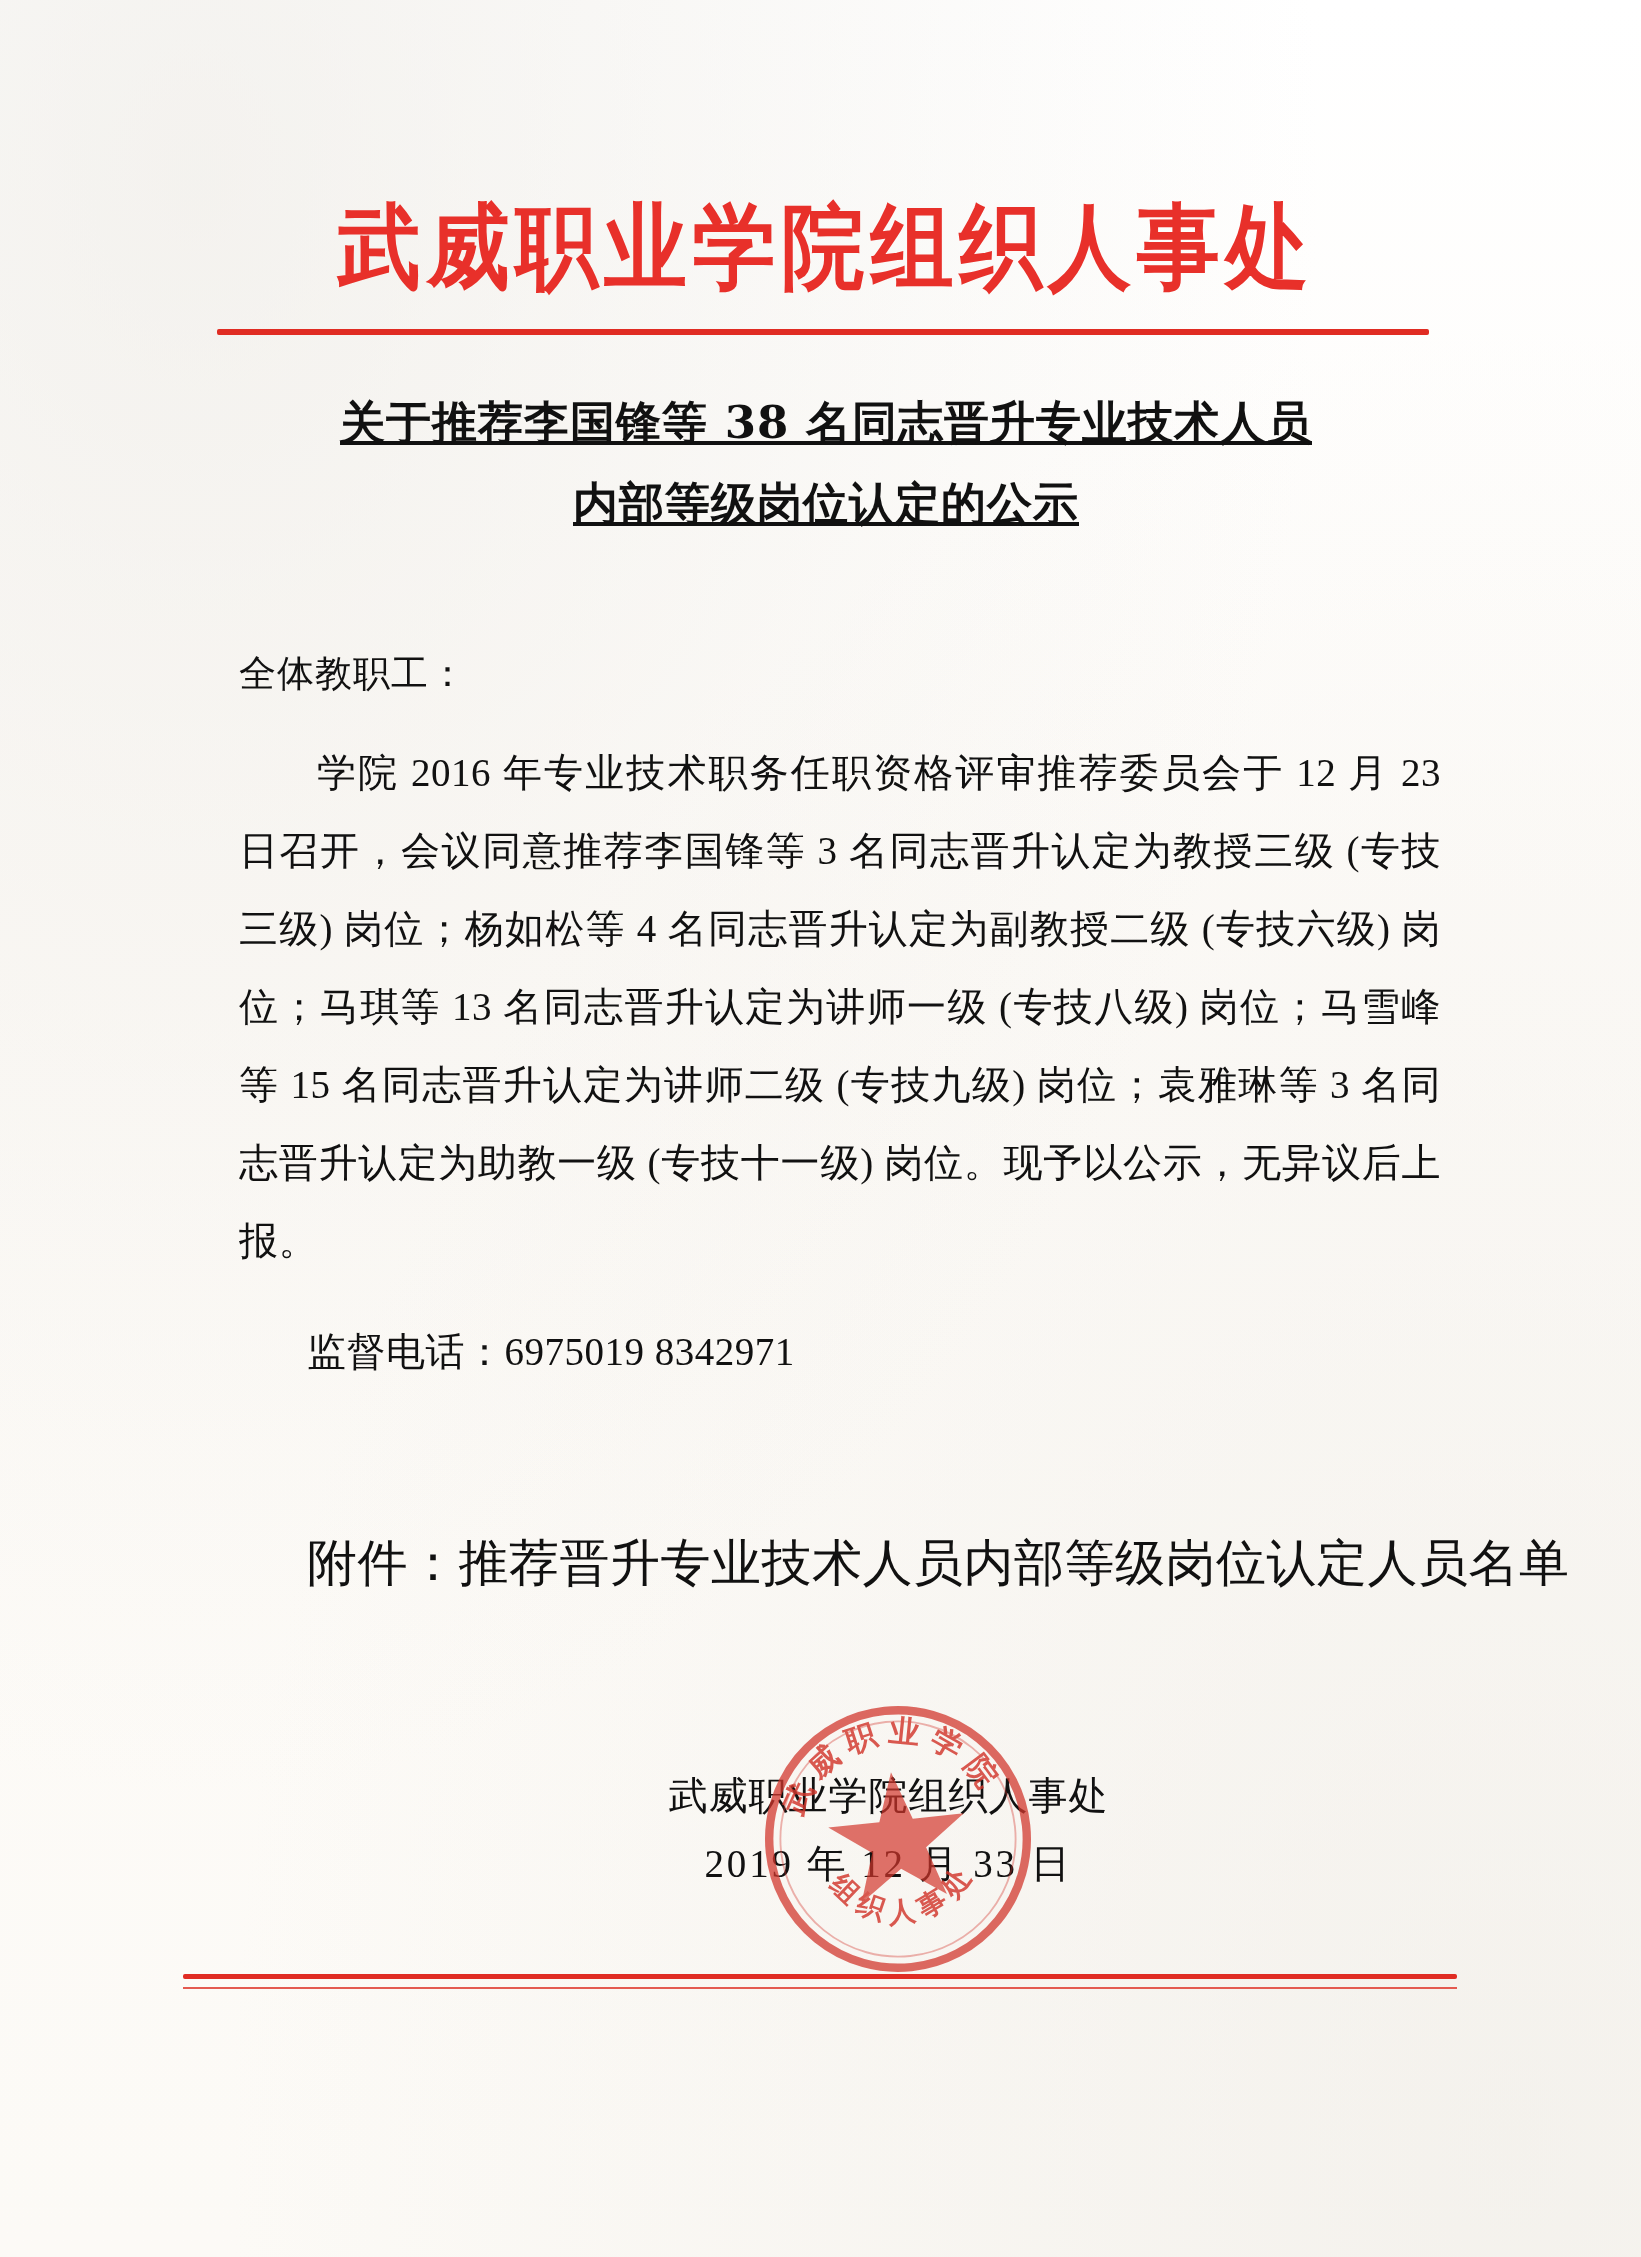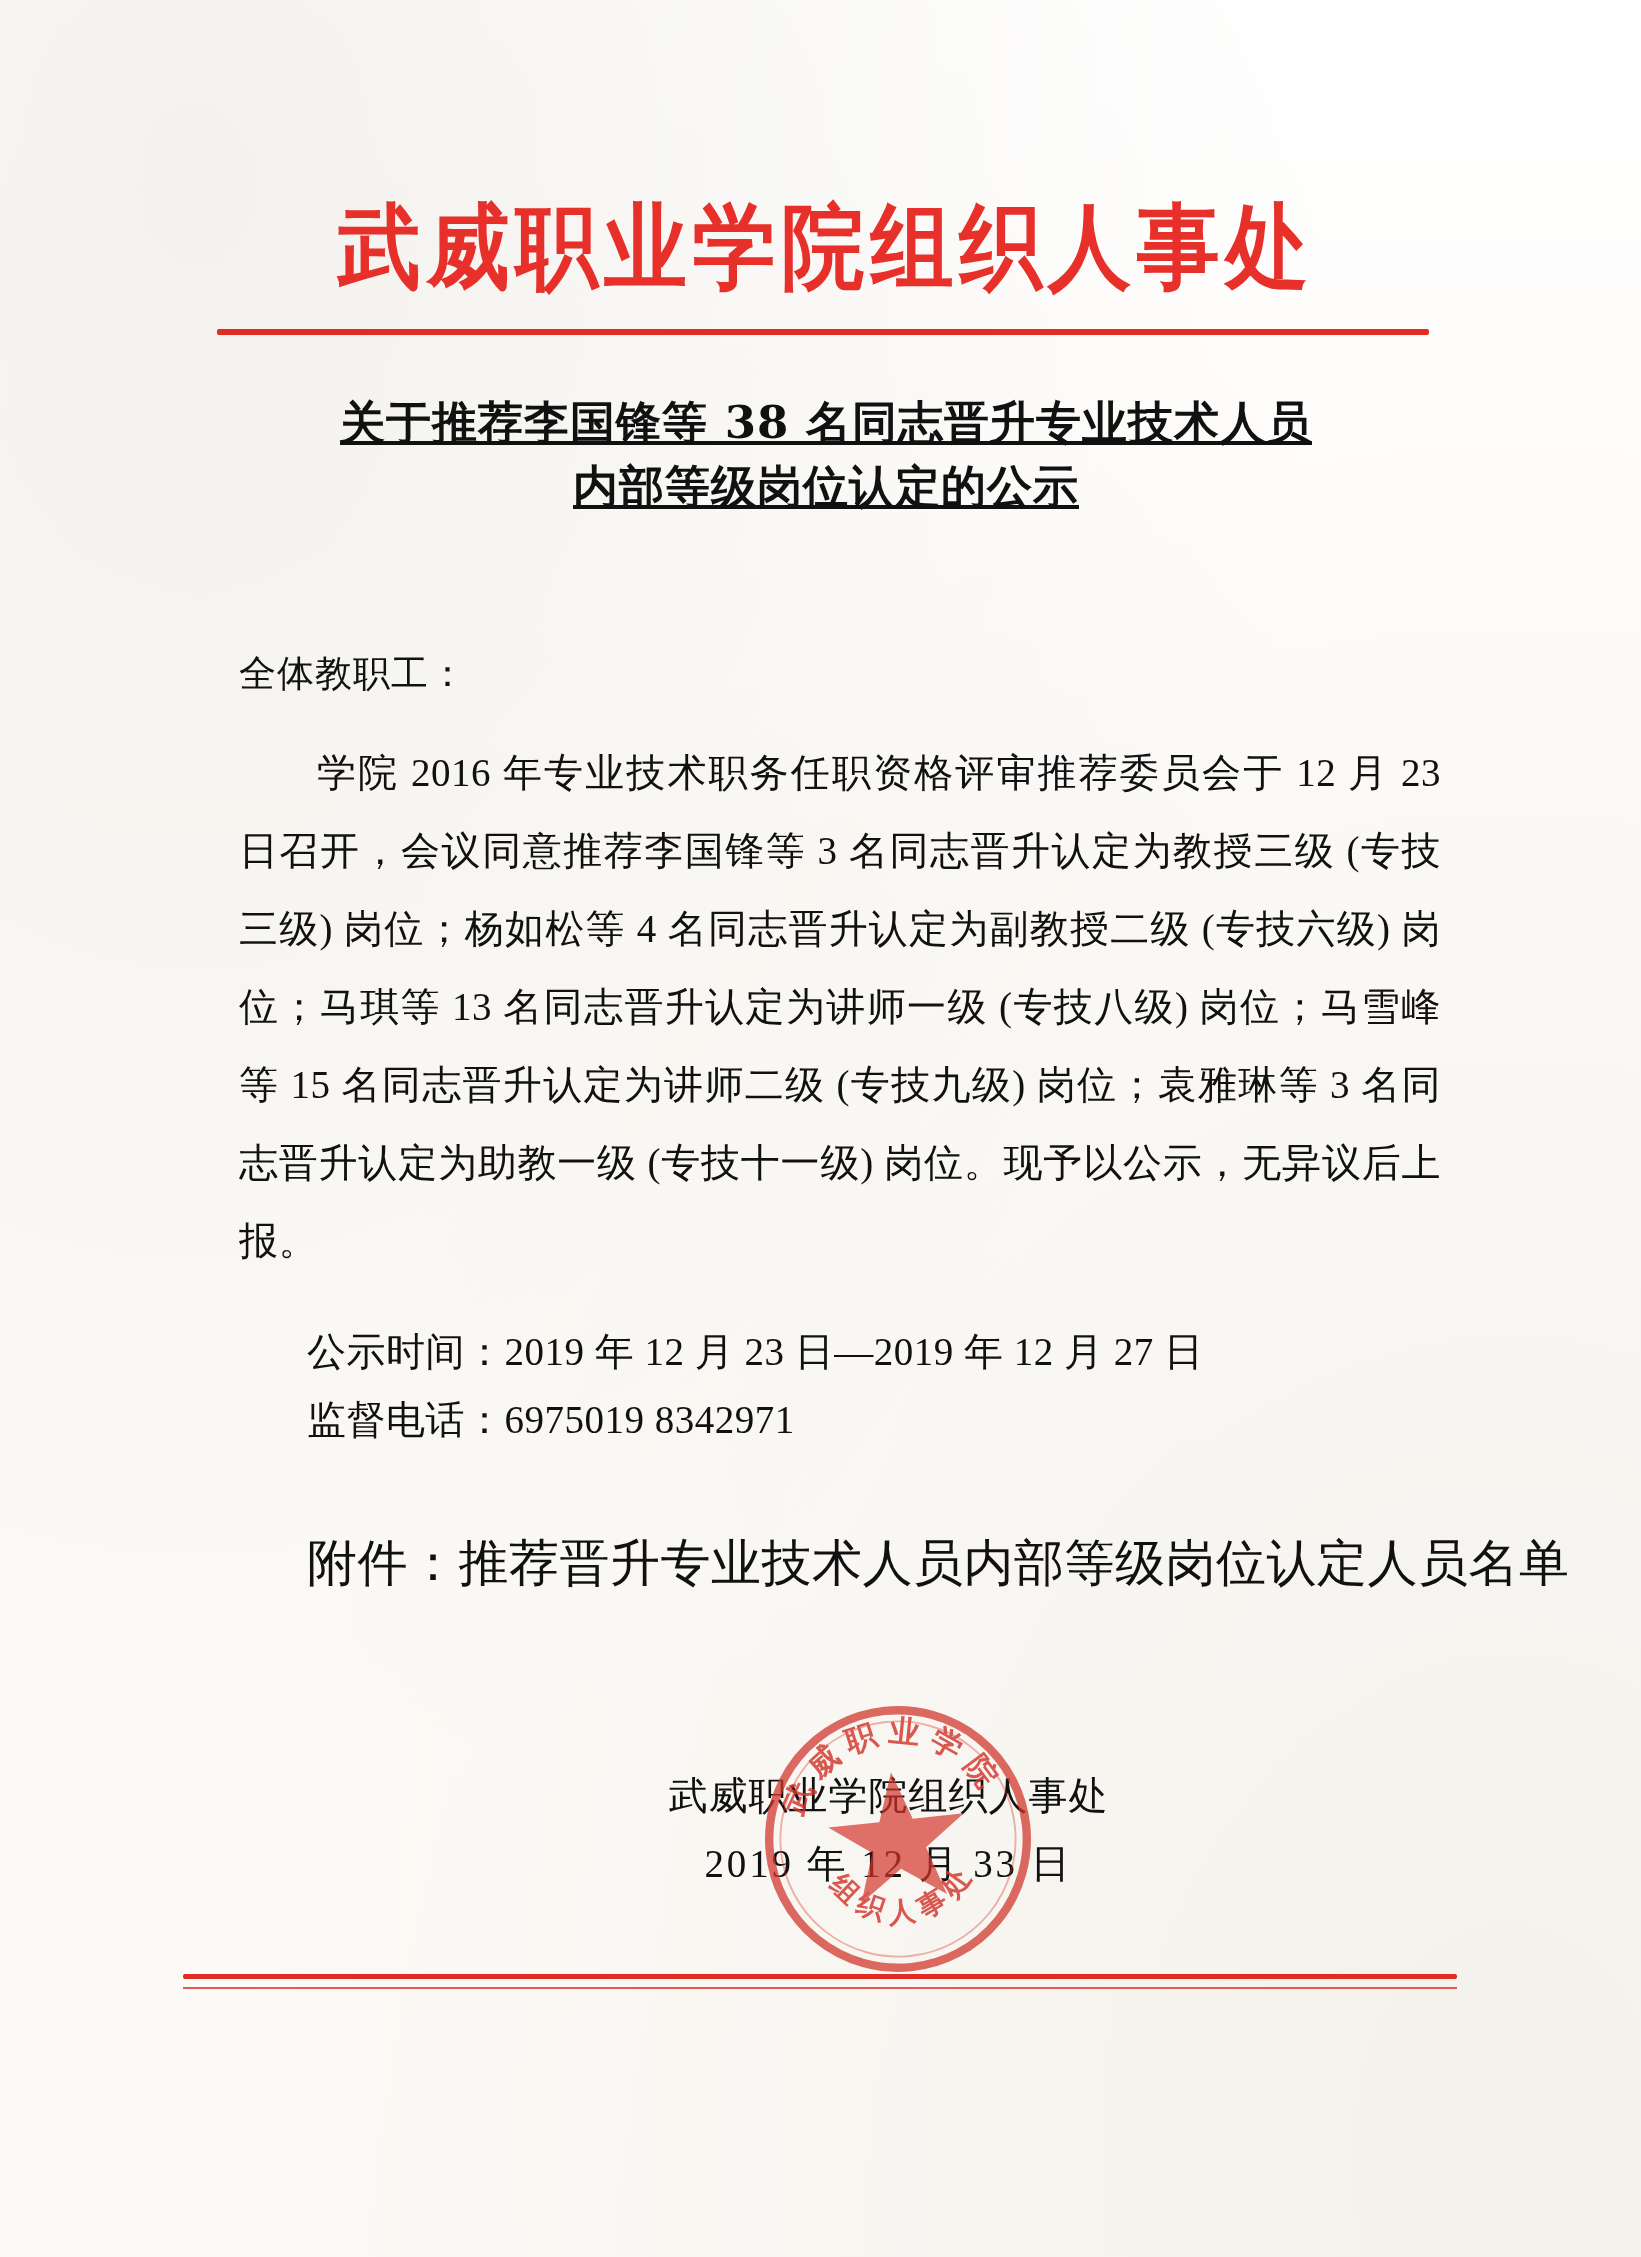--- a/index.html
+++ b/index.html
@@ -72,21 +72,21 @@
     width: 1236px;
     text-align: center;
     font-family: "DejaVu Serif", "Liberation Serif", serif;
     font-weight: bold;
     font-size: 45px;
     line-height: 1.42;
     color: #111;
     letter-spacing: 1px;
     text-decoration: underline;
   }
-  .doc-title .line2 { display: block; }
+  .doc-title .line2 { display: block; margin-top: 17px; }
 
   
   .salutation {
     position: absolute;
     left: 239px;
     top: 649px;
     font-size: 37px;
     color: #111;
     letter-spacing: 1px;
   }
@@ -184,21 +184,20 @@
       <span class="line2">内部等级岗位认定的公示</span>
     </div>
 
     <div class="salutation">全体教职工：</div>
 
     <div class="body-text">
       <p class="indent">学院 2016 年专业技术职务任职资格评审推荐委员会于 12 月 23 日召开，会议同意推荐李国锋等 3 名同志晋升认定为教授三级 (专技三级) 岗位；杨如松等 4 名同志晋升认定为副教授二级 (专技六级) 岗位；马琪等 13 名同志晋升认定为讲师一级 (专技八级) 岗位；马雪峰等 15 名同志晋升认定为讲师二级 (专技九级) 岗位；袁雅琳等 3 名同志晋升认定为助教一级 (专技十一级) 岗位。现予以公示，无异议后上报。</p>
     </div>
 
     <div class="meta-lines">
-      <div>公示时间：2019 年 12 月 23 日—2019 年 12 月 27 日</div>
       <div>监督电话：6975019 8342971</div>
     </div>
 
     <div class="attachment">附件：推荐晋升专业技术人员内部等级岗位认定人员名单</div>
 
     <div class="signature">
       <div>武威职业学院组织人事处</div>
       <div class="sign-date">2019 年 12 月 33 日</div>
     </div>
 

